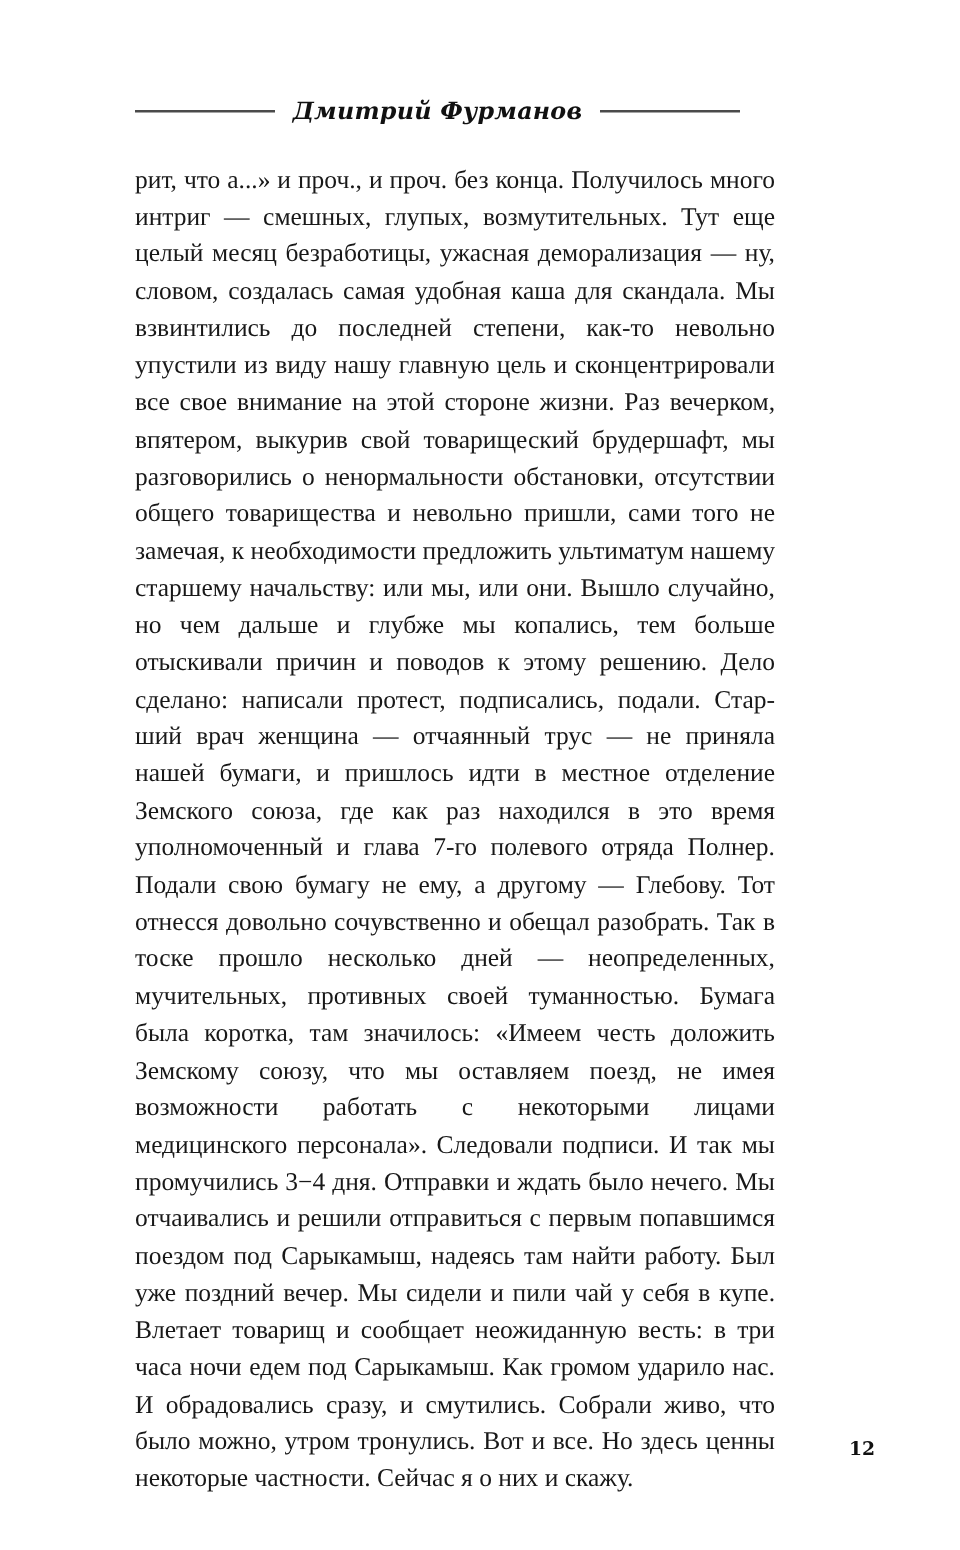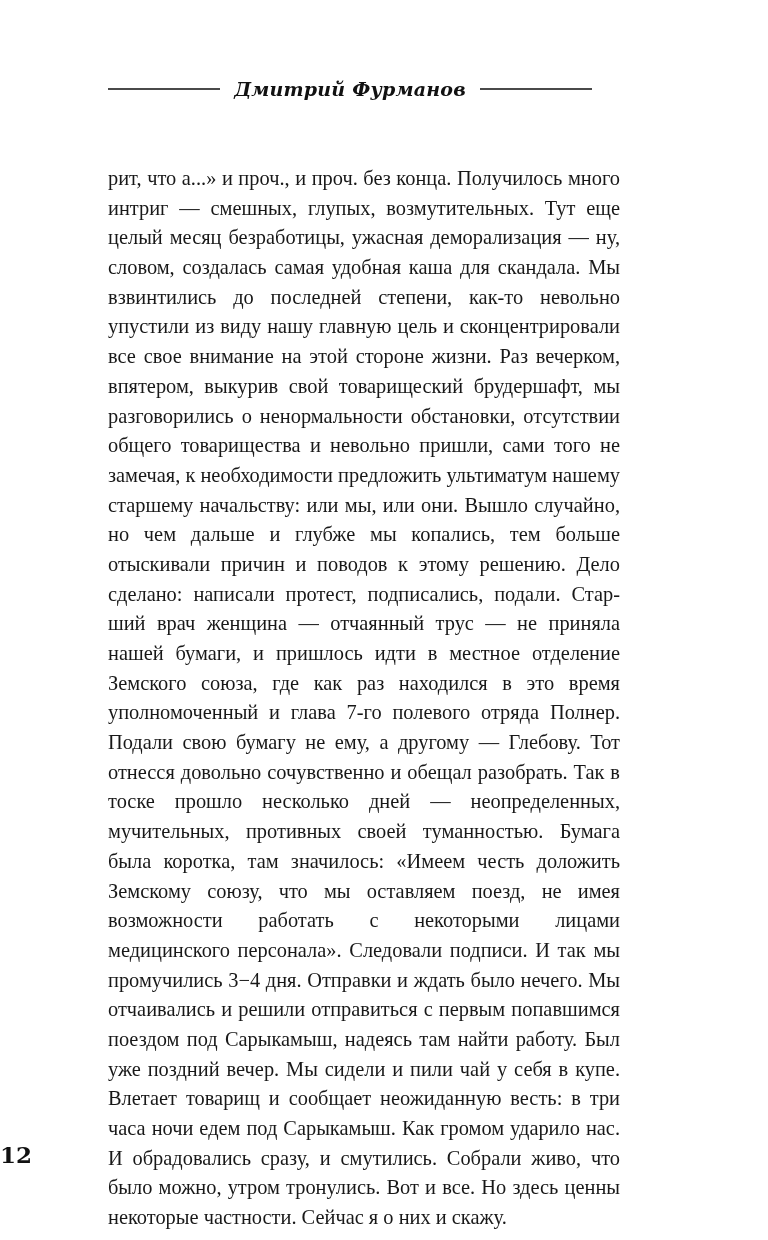--- a/index.html
+++ b/index.html
@@ -16,21 +16,20 @@
     overflow: hidden;
   }
   .page {
     width: 700px;
     height: 1240px;
     box-sizing: border-box;
     padding: 0;
     position: relative;
     display: flex;
     flex-direction: column;
-    gap: 34px;
   }
   .running-head {
     margin-top: 78px;
     display: flex;
     align-items: center;
     justify-content: center;
     gap: 14px;
     padding: 0 108px;
   }
   .rule {
@@ -61,24 +60,24 @@
   }
   .body-text p {
     margin: 0;
     text-indent: 0;
   }
   .page-number {
     position: absolute;
     bottom: 72px;
     left: 0;
     right: 0;
-    text-align: left;
+    text-align: right;
     font-family: "DejaVu Serif", serif;
     font-weight: bold;
-    font-size: 23px;
+    font-size: 15px;
     color: #111;
   }
 </style>
 </head>
 <body>
 
 <div class="page">
 
   <div class="running-head">
     <div class="rule left"></div>

